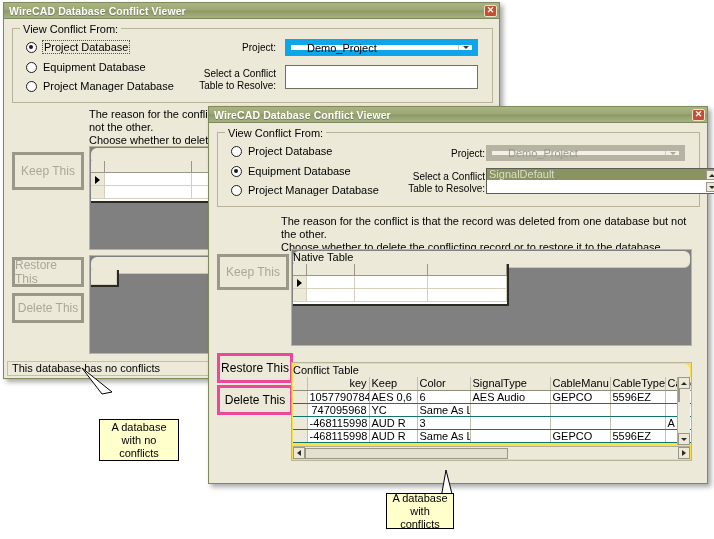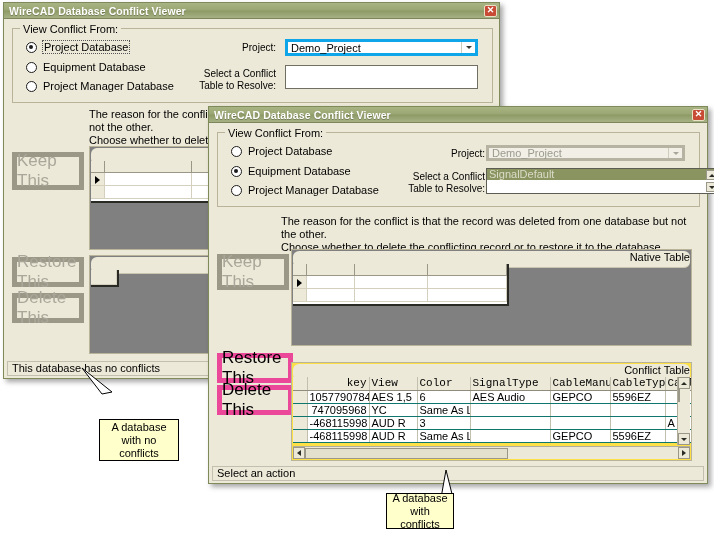--- a/index.html
+++ b/index.html
@@ -101,25 +101,25 @@
     text-align: right;
     font-size: 10px;
     line-height: 12px;
     white-space: nowrap;
   }
 
   
   .combo {
     position: absolute;
     background: #ffffff;
-    border: 3px solid #0ea5e9;
+    border: 6px solid #0ea5e9;
     box-sizing: border-box;
     display: flex;
     align-items: center;
-    padding-left: 3px;
+    padding-left: 16px;
     font-size: 11px;
   }
   .combo.disabled { background: #f2f0e6; color: #9a9a8e; border-color: #b6b3a3; }
   .combo .cval { flex: 1; white-space: nowrap; overflow: hidden; }
   .combo .arrowbox {
     width: 14px; height: 100%;
     display: flex; align-items: center; justify-content: center;
     border-left: 1px solid #cfccbb;
     box-sizing: border-box;
   }
@@ -179,46 +179,46 @@
     position: absolute;
     font-size: 11px;
     line-height: 13px;
     white-space: pre-line;
   }
 
   
   .btn {
     position: absolute;
     background: #ece9d8;
-    border: 5px solid #ec4899;
+    border: 3px solid #ec4899;
     box-sizing: border-box;
     display: flex;
     align-items: center;
     justify-content: center;
-    font-size: 17px;
+    font-size: 12px;
     color: #000000;
   }
   .btn.disabled { color: #aaa79a; border-color: #9b9888; }
 
   
   .gridpanel {
     position: absolute;
     background: #808080;
     border: 1px solid #b9b39a;
     box-sizing: border-box;
     overflow: hidden;
   }
   .grid-caption {
     position: absolute;
     left: 1px; top: 1px; right: 1px;
     height: 17px;
     background: #ece9d8;
     border-bottom: 1px solid #c9c5b0;
     font-size: 11px;
-    text-align: right;
+    text-align: left;
     line-height: 13px;
     box-sizing: border-box;
     border-radius: 6px;
   }
   .grid-empty {
     position: absolute;
     background: #ffffff;
     border-right: 2px solid #2a2a24;
     border-bottom: 2px solid #2a2a24;
     box-sizing: border-box;
@@ -263,21 +263,20 @@
     height: 13px;
     font-weight: normal;
     text-align: left;
     white-space: nowrap;
     overflow: hidden;
     box-sizing: border-box;
   }
   table.dgrid th {
     background: #ece9d8;
     border-bottom: 1px solid #8f8c7d;
-    font-family: Liberation Mono, monospace;
   }
   table.dgrid th.num, table.dgrid td.num { text-align: right; }
   table.dgrid td.rowhdr, table.dgrid th.rowhdr { background: #ece9d8; }
 
   .vscroll {
     position: absolute;
     width: 13px;
     background: #ece9d8;
     border-left: 1px solid #b0ad9c;
     box-sizing: border-box;
@@ -508,33 +507,33 @@
       </div>
 
       <div class="gridpanel" style="left:82px; top:239px; width:401px; height:99px; background:#fde047;">
         <div class="grid-caption">Conflict Table</div>
 
         <table class="dgrid" style="left:1px; top:14px; width:399px;">
           <thead>
             <tr>
               <th class="rowhdr" style="width:14px;"></th>
               <th class="num" style="width:62px;">key</th>
-              <th style="width:48px;">View</th>
+              <th style="width:48px;">Keep</th>
               <th style="width:53px;">Color</th>
               <th style="width:80px;">SignalType</th>
               <th style="width:60px;">CableManu</th>
               <th style="width:55px;">CableType</th>
               <th style="width:40px;">CableNo</th>
             </tr>
           </thead>
           <tbody>
             <tr>
               <td class="rowhdr"></td>
               <td class="num">1057790784</td>
-              <td>AES 1,5</td>
+              <td>AES 0,6</td>
               <td>6</td>
               <td>AES Audio</td>
               <td>GEPCO</td>
               <td>5596EZ</td>
               <td></td>
             </tr>
             <tr>
               <td class="rowhdr"></td>
               <td class="num">747095968</td>
               <td>YC</td>
@@ -582,23 +581,20 @@
             <span style="width:0;height:0;border-top:3px solid transparent;border-bottom:3px solid transparent;border-right:4px solid #2b2b25;"></span>
           </span>
           <span class="thumb-h" style="width:203px;"></span>
           <span style="flex:1;"></span>
           <span class="sbtn">
             <span style="width:0;height:0;border-top:3px solid transparent;border-bottom:3px solid transparent;border-left:4px solid #2b2b25;"></span>
           </span>
         </div>
       </div>
 
-      <div class="statusbar" style="top:343px;">
-        <span>Select an action</span>
-      </div>
 
     </div>
   </div>
 
   <svg class="leader" style="left:80px; top:366px;" width="60" height="30" viewBox="0 0 60 30">
     <polygon points="2,2 32,26 22,28" fill="#ffffff" stroke="#000000" stroke-width="1"></polygon>
   </svg>
   <div class="callout" style="left:99px; top:383px; width:80px; height:42px; white-space:pre-line;margin-top:36px;">A database
 with no
 conflicts</div>

